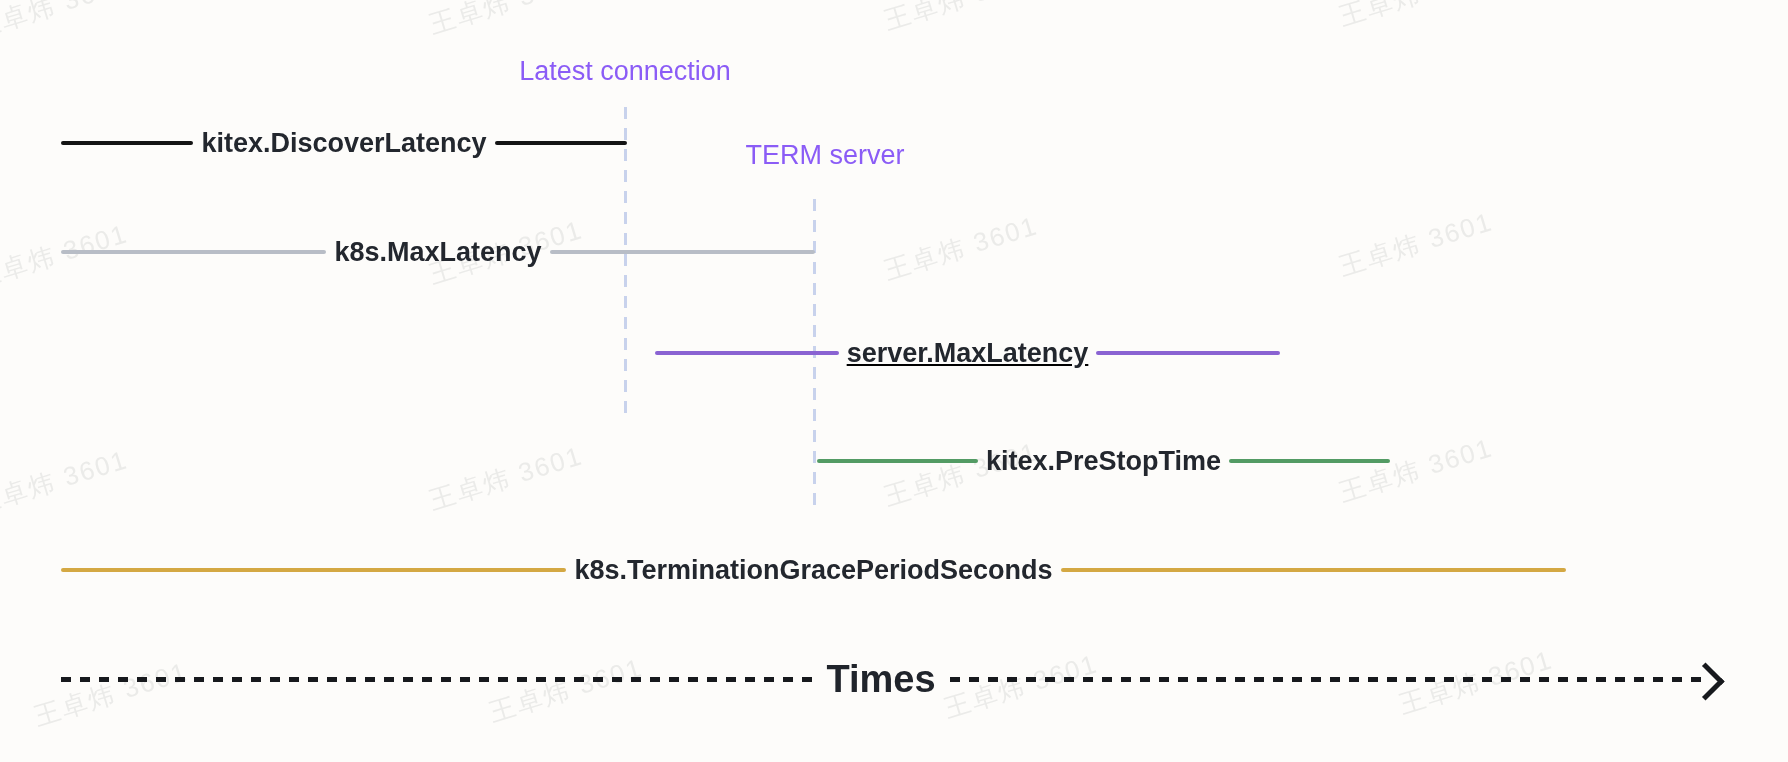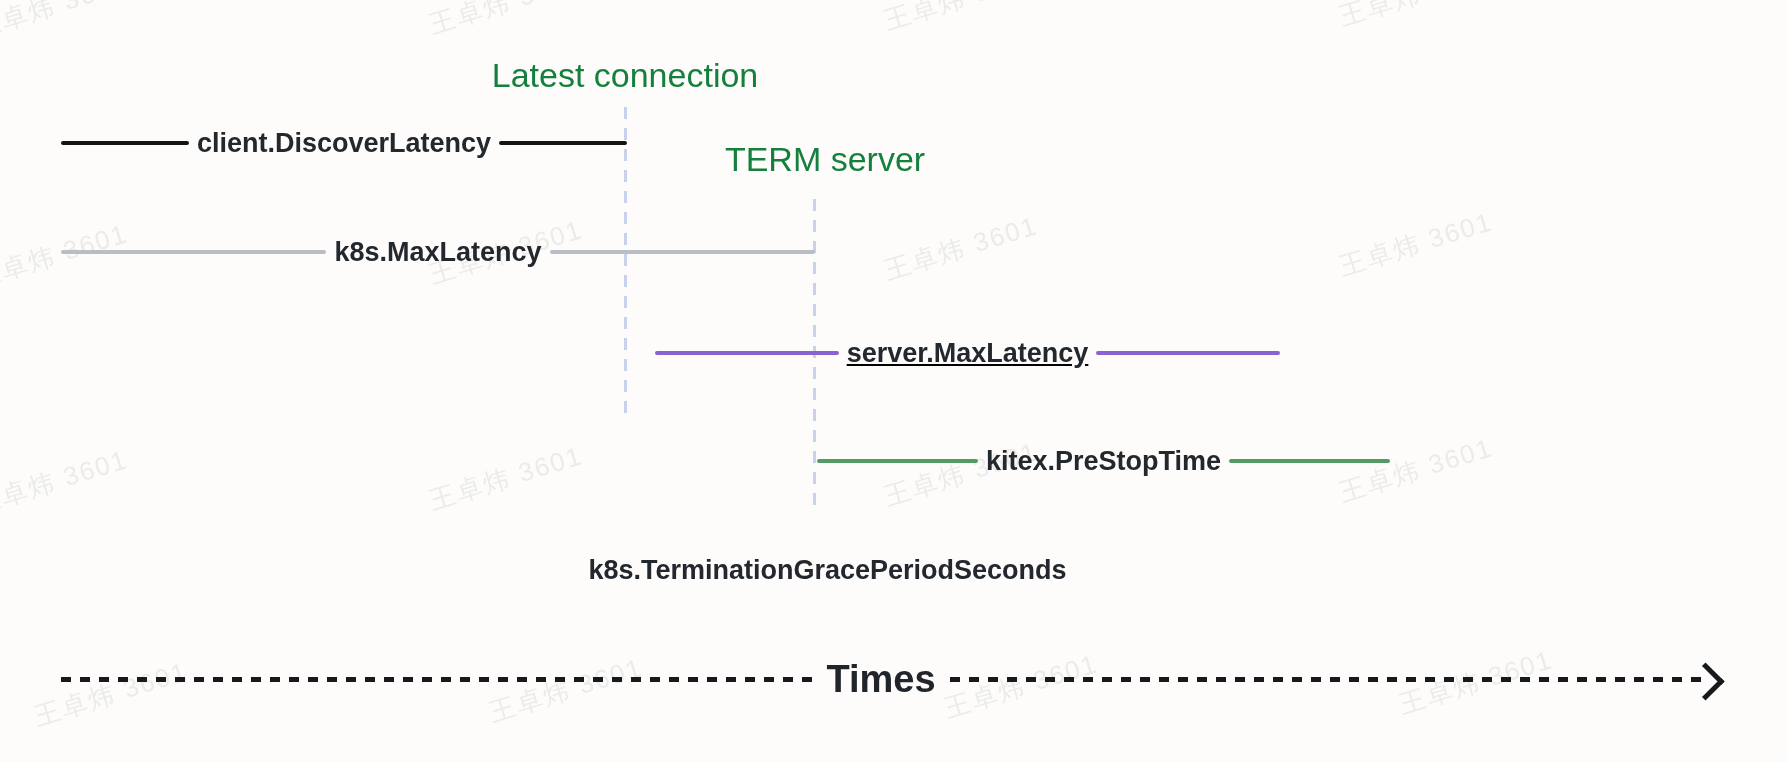--- a/index.html
+++ b/index.html
@@ -23,22 +23,22 @@
   }
   
   .guide{
     position:absolute;
     width:3px;
     background:repeating-linear-gradient(180deg, var(--guide-color,#c8d2ec) 0 12px, transparent 12px 21px);
   }
   .guide-label{
     position:absolute;
     transform:translateX(-50%);
-    font-size:34px;
-    color:#15803d;
+    font-size:27px;
+    color:#8b5cf6;
     white-space:nowrap;
   }
   
   .row{
     position:absolute;
     height:40px;
     display:flex;
     align-items:center;
   }
   .seg{
@@ -109,21 +109,21 @@
   </div>
 
   <div class="guide-label" style="left:625px;top:56px">Latest connection</div>
   <div class="guide" style="left: 624px; top: 107px; height: 310px; --guide-color: #c8d2ec;"></div>
 
   <div class="guide-label" style="left:825px;top:140px">TERM server</div>
   <div class="guide" style="left: 813px; top: 199px; height: 309px; --guide-color: #c8d2ec;"></div>
 
   <div class="row" style="left: 61px; top: 123px; width: 566px; --line: #141414;">
     <span class="seg"></span>
-    <span class="row-label">client.DiscoverLatency</span>
+    <span class="row-label">kitex.DiscoverLatency</span>
     <span class="seg"></span>
   </div>
 
   <div class="row" style="left: 61px; top: 232px; width: 754px; --line: #b8bdc6;">
     <span class="seg"></span>
     <span class="row-label">k8s.MaxLatency</span>
     <span class="seg"></span>
   </div>
 
   <div class="row" style="left: 655px; top: 333px; width: 625px; text-decoration: underline; --line: #8a63d2;">
@@ -131,21 +131,21 @@
     <span class="row-label">server.MaxLatency</span>
     <span class="seg"></span>
   </div>
 
   <div class="row" style="left: 817px; top: 441px; width: 573px; --line: #539b64;">
     <span class="seg"></span>
     <span class="row-label">kitex.PreStopTime</span>
     <span class="seg"></span>
   </div>
 
-  <div class="row" style="left: 75px; top: 550px; width: 1505px; flex-direction: column; --line: #d4a843;">
+  <div class="row" style="left: 61px; top: 550px; width: 1505px; --line: #d4a843;">
     <span class="seg"></span>
     <span class="row-label">k8s.TerminationGracePeriodSeconds</span>
     <span class="seg"></span>
   </div>
 
   <div class="axis" style="left: 61px; top: 654px; width: 1640px; --axis-color: #17191d;">
     <span class="axis-seg"></span>
     <span class="axis-label">Times</span>
     <span class="axis-seg"></span>
   </div>

